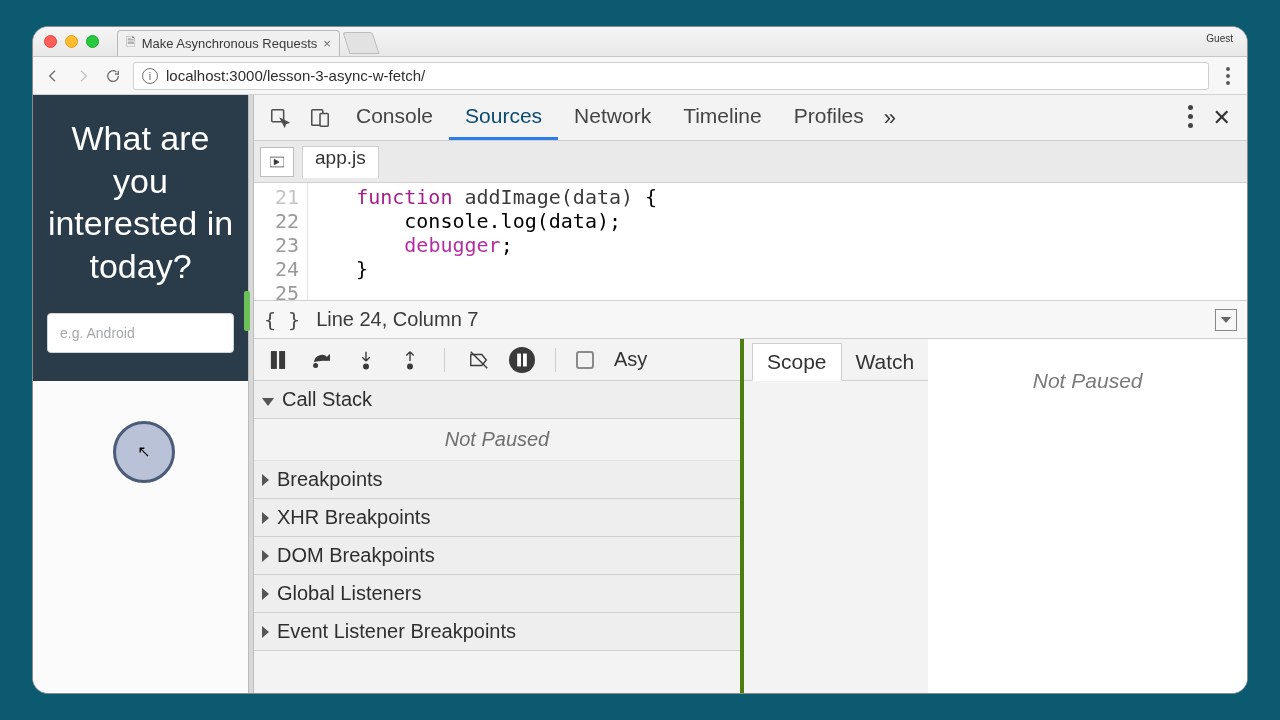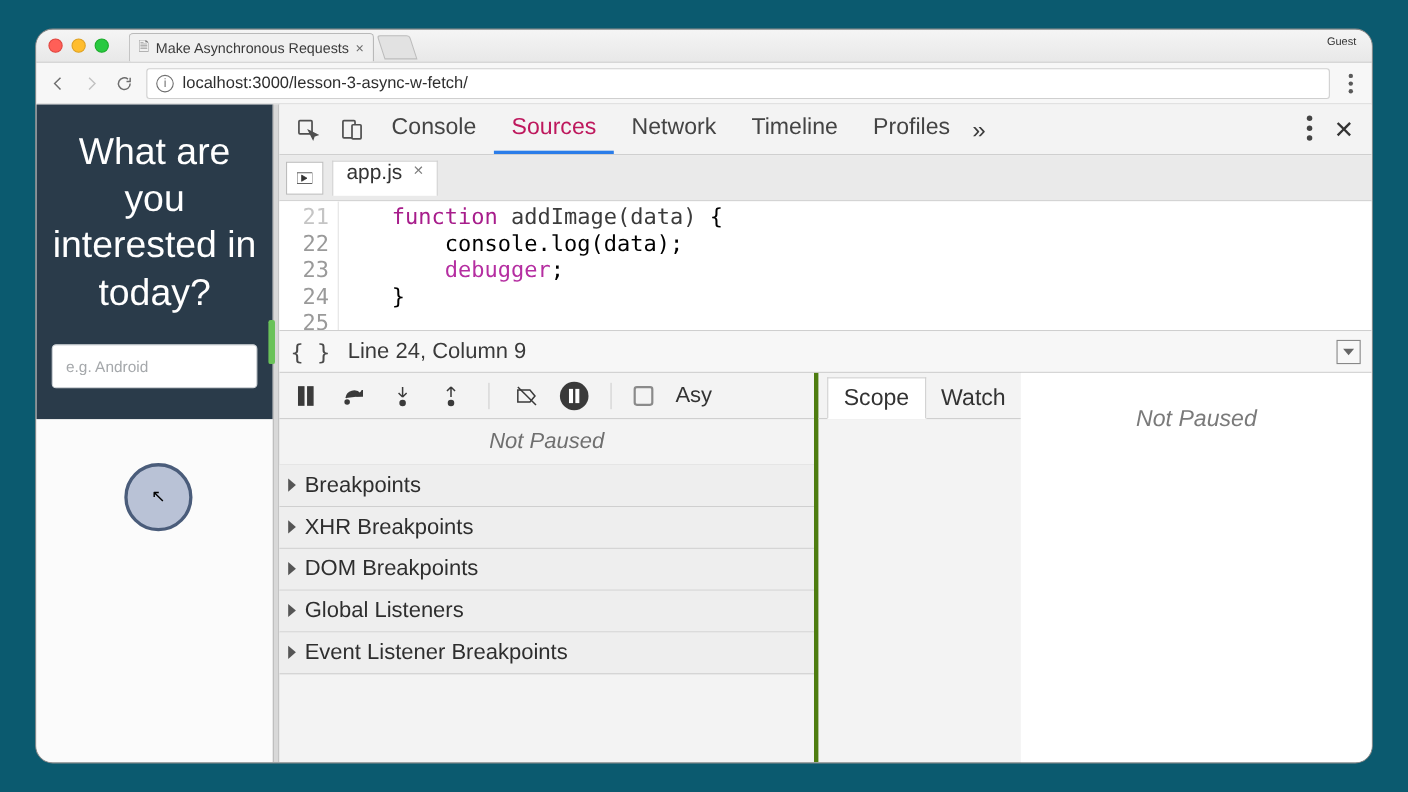--- a/index.html
+++ b/index.html
@@ -107,37 +107,37 @@
   .dt-tabs{
     height:46px; border-bottom:1px solid #cfcfcf; background:#f3f3f3;
     display:flex; align-items:center; padding:0 6px;
   }
   .dt-iconbox{width:40px;height:32px;display:flex;align-items:center;justify-content:center;}
   .dt-iconbox svg{width:22px;height:22px;stroke:#4f4f4f;fill:none;stroke-width:1.7;}
   .dt-tab{
     padding:0 16px; font-size:21px; color:#444; height:44px;
     display:flex;align-items:center; border-bottom:3px solid transparent;
   }
-  .dt-tab.active{color:#be185d;border-bottom-color:#2b7de9;}
+  .dt-tab.active{color:#0c4a6e;border-bottom-color:#2b7de9;}
   .dt-overflow{margin-left:4px;font-size:22px;color:#3a3a3a;}
   .dt-right{margin-left:auto;display:flex;gap:20px;padding-right:10px;}
   .dt-kebab{display:flex;flex-direction:column;gap:4px;}
   .dt-kebab span{width:5px;height:5px;background:#444;border-radius:50%;}
   .dt-x{font-size:22px;color:#333;}
 
   
   .file-row{
     height:42px;border-bottom:1px solid #cfcfcf;background:#eaeaea;
     display:flex;align-items:center;padding-left:6px;gap:8px;
   }
   .show-nav{width:34px;height:30px;border:1px solid #bdbdbd;background:#fff;display:flex;align-items:center;justify-content:center;}
   .show-nav svg{width:14px;height:14px;stroke:#333;fill:#333;stroke-width:1;}
   .file-tab{
     height:32px;background:#fff;border:1px solid #cfcfcf;border-bottom:none;
-    display:flex;padding:0 12px;font-size:19px;color:#333;gap:10px;
+    display:flex;align-items:center;padding:0 12px;font-size:19px;color:#333;gap:10px;flex-direction:column;
   }
   .file-tab .x{color:#7d7d7d;font-size:16px;}
 
   
   .code-area{
     height:118px; background:#fff;border-bottom:1px solid #cfcfcf;
     font-family:Menlo,Consolas,monospace; font-size:20px; display:flex;
     overflow:hidden;
   }
   .gutter{width:54px;background:#fff;color:#9a9a9a;text-align:right;padding:2px 8px 0 0;border-right:1px solid #e3e3e3;line-height:24px;}
@@ -308,21 +308,21 @@
 <pre>   <span class="kw">function</span> <span class="fn">addImage(data)</span> {
        console.log(data);
        <span class="dbg">debugger</span>;
    }
 </pre>
         </div>
       </div>
 
       <div class="statusline">
         <span class="braces">{ }</span>
-        <span>Line 24, Column 9</span>
+        <span>Line 24, Column 7</span>
         <div class="sl-icon"></div>
       </div>
 
       <div class="lower">
         <div class="left-pane">
           <div class="controls">
             <div class="ctrl">
                 <svg viewBox="0 0 24 24">
                   <rect x="5" y="3" width="5" height="18"></rect>
                   <rect x="14" y="3" width="5" height="18"></rect>
@@ -357,20 +357,24 @@
                 <svg viewBox="0 0 12 16">
                   <rect x="1" y="1" width="3" height="14"></rect>
                   <rect x="8" y="1" width="3" height="14"></rect>
                 </svg>
               </div>
             <div class="divider"></div>
             <div class="chk"></div>
             <span class="asy">Asy</span>
           </div>
 
+          <div class="section-head">
+            <span class="tri open"></span>
+            <span>Call Stack</span>
+          </div>
           <div class="not-paused">Not Paused</div>
 
           <div class="section-head">
             <span class="tri"></span>
             <span>Breakpoints</span>
           </div>
           <div class="section-head">
             <span class="tri"></span>
             <span>XHR Breakpoints</span>
           </div>

